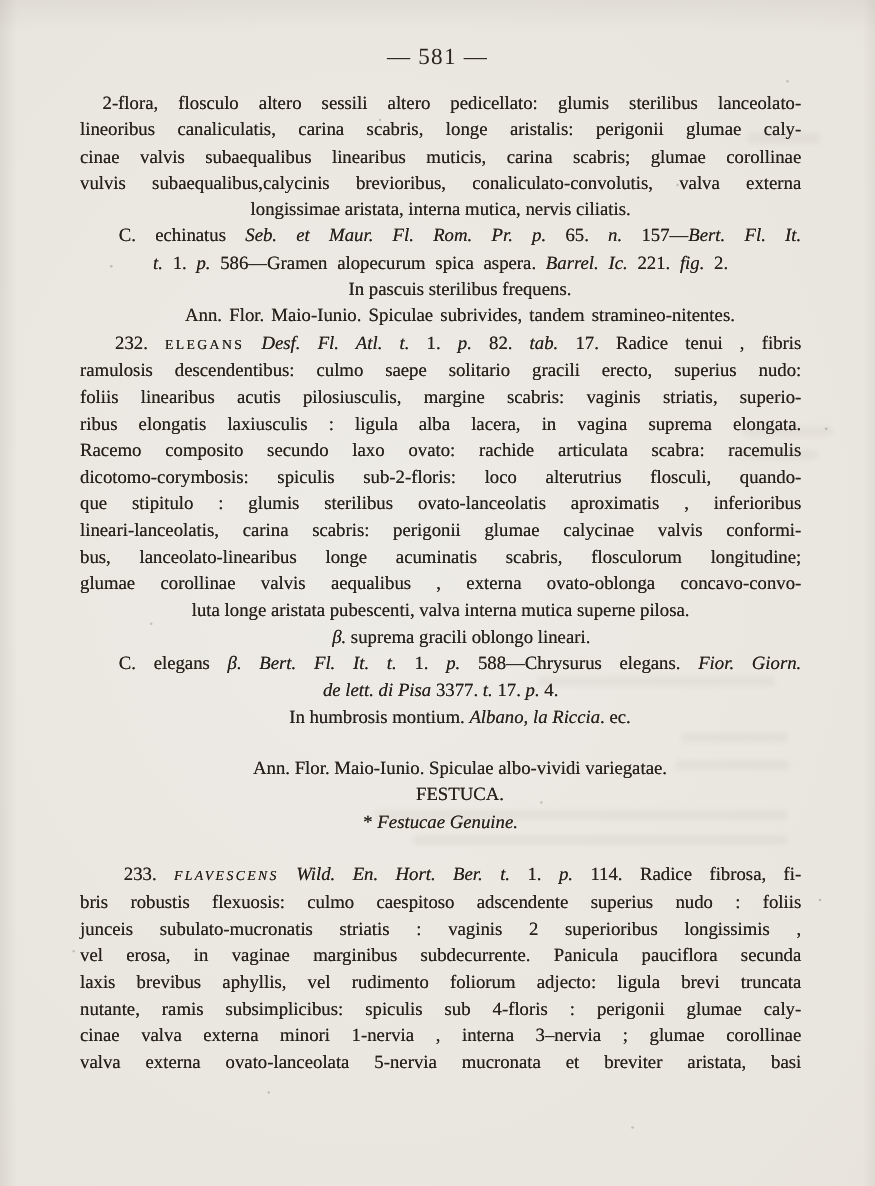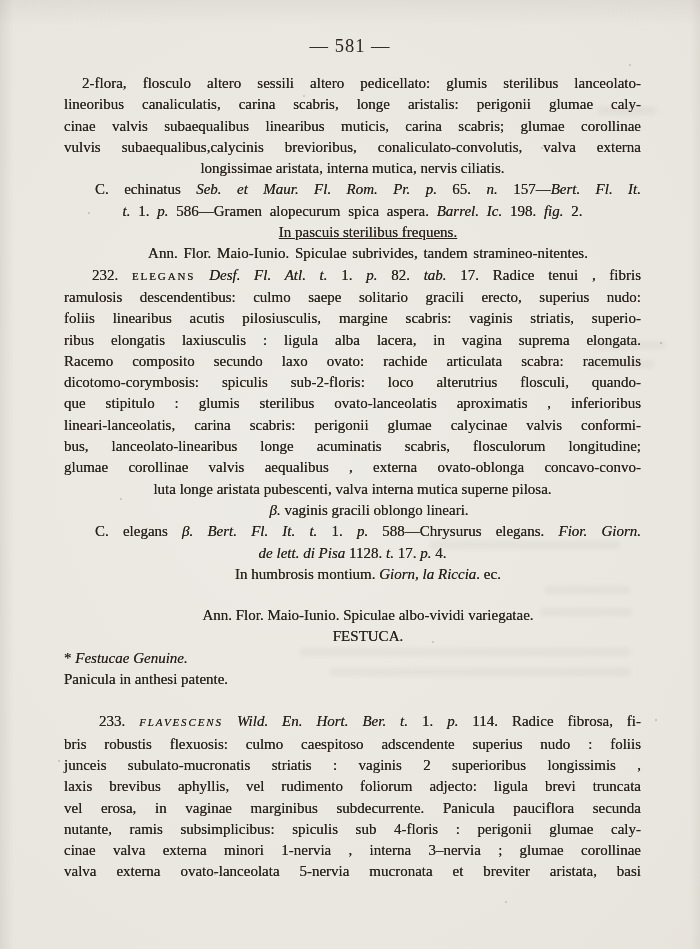--- a/index.html
+++ b/index.html
@@ -19,21 +19,21 @@
     color:#2a251d;
   }
   .text-block {
     position:absolute; top:73px; left:64px; width:577px;
     font-size:15px; line-height:21.3px;
     text-shadow:0 0 0.35px rgba(43,36,27,0.85);
   }
   .line { min-height:21.3px; }
   .al-j { text-align:justify; text-align-last:justify; }
   .al-l { text-align:center; }
-  .al-c { text-align:left; }
+  .al-c { text-align:center; }
   .gap-before { margin-top:21px; }
   .sg-r { font-style:normal; }
   .sg-i { font-style:italic;margin-top:27px; }
   .sg-sc  { text-transform:uppercase; font-size:11px; letter-spacing:1.9px; }
   .sg-isc { text-transform:uppercase; font-size:11px; letter-spacing:1.9px; font-style:italic; }
   .artifact {
     position:absolute; background:#6f6856; opacity:0.06;
     filter:blur(2px); border-radius:3px; pointer-events:none;
   }
   .speckles {
@@ -53,47 +53,46 @@
 
 <div class="page">
   <div class="header">—  581  —</div>
   <div class="text-block">
       <div class="line al-j" style="padding-left: 18px;"><span class="sg-r">2-flora, flosculo altero sessili altero pedicellato: glumis sterilibus lanceolato-</span></div>
       <div class="line al-j"><span class="sg-r">lineoribus canaliculatis, carina scabris, longe aristalis: perigonii glumae caly-</span></div>
       <div class="line al-j"><span class="sg-r">cinae valvis subaequalibus linearibus muticis, carina scabris; glumae corollinae</span></div>
       <div class="line al-j"><span class="sg-r">vulvis subaequalibus,calycinis brevioribus, conaliculato-convolutis, valva externa</span></div>
       <div class="line al-l"><span class="sg-r">longissimae aristata, interna mutica, nervis ciliatis.</span></div>
       <div class="line al-j" style="padding-left: 31px;"><span class="sg-r">C. echinatus </span><span class="sg-i">Seb. et Maur. Fl. Rom. Pr. p.</span><span class="sg-r"> 65. </span><span class="sg-i">n.</span><span class="sg-r"> 157—</span><span class="sg-i">Bert. Fl. It.</span></div>
-      <div class="line al-l" style="word-spacing: 4px;"><span class="sg-i">t.</span><span class="sg-r"> 1. </span><span class="sg-i">p.</span><span class="sg-r"> 586—Gramen alopecurum spica aspera. </span><span class="sg-i">Barrel. Ic.</span><span class="sg-r"> 198. </span><span class="sg-i">fig.</span><span class="sg-r"> 2.</span></div>
-      <div class="line al-l" style="padding-left: 31px; text-decoration: underline;"><span class="sg-r">In pascuis sterilibus frequens.</span></div>
+      <div class="line al-l" style="word-spacing: 4px;"><span class="sg-i">t.</span><span class="sg-r"> 1. </span><span class="sg-i">p.</span><span class="sg-r"> 586—Gramen alopecurum spica aspera. </span><span class="sg-i">Barrel. Ic.</span><span class="sg-r"> 221. </span><span class="sg-i">fig.</span><span class="sg-r"> 2.</span></div>
+      <div class="line al-l" style="padding-left: 31px;"><span class="sg-r">In pascuis sterilibus frequens.</span></div>
       <div class="line al-l" style="padding-left: 31px; word-spacing: 2px;"><span class="sg-r">Ann. Flor. Maio-Iunio. Spiculae subrivides, tandem stramineo-nitentes.</span></div>
       <div class="line al-j" style="padding-left: 28px;"><span class="sg-r">232. </span><span class="sg-sc">elegans</span><span class="sg-r"> </span><span class="sg-i">Desf. Fl. Atl. t.</span><span class="sg-r"> 1. </span><span class="sg-i">p.</span><span class="sg-r"> 82. </span><span class="sg-i">tab.</span><span class="sg-r"> 17. </span><span class="sg-r">Radice tenui , fibris</span></div>
       <div class="line al-j"><span class="sg-r">ramulosis descendentibus: culmo saepe solitario gracili erecto, superius nudo:</span></div>
       <div class="line al-j"><span class="sg-r">foliis linearibus acutis pilosiusculis, margine scabris: vaginis striatis, superio-</span></div>
       <div class="line al-j"><span class="sg-r">ribus elongatis laxiusculis : ligula  alba lacera, in vagina suprema elongata.</span></div>
       <div class="line al-j"><span class="sg-r">Racemo composito secundo laxo ovato: rachide articulata scabra: racemulis</span></div>
       <div class="line al-j"><span class="sg-r">dicotomo-corymbosis: spiculis sub-2-floris: loco alterutrius flosculi, quando-</span></div>
       <div class="line al-j"><span class="sg-r">que stipitulo : glumis sterilibus ovato-lanceolatis aproximatis , inferioribus</span></div>
       <div class="line al-j"><span class="sg-r">lineari-lanceolatis, carina scabris: perigonii glumae calycinae valvis conformi-</span></div>
       <div class="line al-j"><span class="sg-r">bus, lanceolato-linearibus longe acuminatis scabris, flosculorum longitudine;</span></div>
       <div class="line al-j"><span class="sg-r">glumae corollinae valvis aequalibus , externa ovato-oblonga concavo-convo-</span></div>
       <div class="line al-l"><span class="sg-r">luta longe aristata pubescenti, valva interna mutica superne pilosa.</span></div>
-      <div class="line al-l" style="padding-left: 33px;"><span class="sg-i">β. </span><span class="sg-r">vaginis gracili oblongo lineari.</span></div>
+      <div class="line al-l" style="padding-left: 33px;"><span class="sg-i">β. </span><span class="sg-r">suprema gracili oblongo lineari.</span></div>
       <div class="line al-j" style="padding-left: 31px;"><span class="sg-r">C. elegans </span><span class="sg-i">β. Bert. Fl. It. t.</span><span class="sg-r"> 1. </span><span class="sg-i">p.</span><span class="sg-r"> 588—Chrysurus elegans. </span><span class="sg-i">Fior. Giorn.</span></div>
-      <div class="line al-l"><span class="sg-i">de lett. di Pisa</span><span class="sg-r"> 1128. </span><span class="sg-i">t.</span><span class="sg-r"> 17. </span><span class="sg-i">p.</span><span class="sg-r"> 4.</span></div>
-      <div class="line al-l" style="padding-left: 31px;"><span class="sg-r">In humbrosis montium. </span><span class="sg-i">Giorn,</span><span class="sg-r"> </span><span class="sg-i">la Riccia</span><span class="sg-r">. ec.</span></div>
+      <div class="line al-l"><span class="sg-i">de lett. di Pisa</span><span class="sg-r"> 3377. </span><span class="sg-i">t.</span><span class="sg-r"> 17. </span><span class="sg-i">p.</span><span class="sg-r"> 4.</span></div>
+      <div class="line al-l" style="padding-left: 31px;"><span class="sg-r">In humbrosis montium. </span><span class="sg-i">Albano,</span><span class="sg-r"> </span><span class="sg-i">la Riccia</span><span class="sg-r">. ec.</span></div>
       <div class="line al-l" style="padding-left: 31px; margin-top: 20px;"><span class="sg-r">Ann. Flor. Maio-Iunio. Spiculae albo-vividi variegatae.</span></div>
       <div class="line al-l" style="padding-left: 31px;"><span class="sg-r">FESTUCA.</span></div>
       <div class="line al-c"><span class="sg-r">* </span><span class="sg-i">Festucae Genuine.</span></div>
-      <div class="line al-c"><span class="sg-r">Panicula in anthesi patente.</span></div>
       <div class="line al-j gap-before" style="padding-left: 35px;"><span class="sg-r">233. </span><span class="sg-isc">flavescens</span><span class="sg-r"> </span><span class="sg-i">Wild. En. Hort. Ber. t.</span><span class="sg-r"> 1. </span><span class="sg-i">p.</span><span class="sg-r"> 114. </span><span class="sg-r">Radice fibrosa, fi-</span></div>
       <div class="line al-j"><span class="sg-r">bris robustis flexuosis: culmo caespitoso adscendente superius nudo : foliis</span></div>
       <div class="line al-j"><span class="sg-r">junceis subulato-mucronatis striatis : vaginis 2 superioribus longissimis ,</span></div>
+      <div class="line al-j"><span class="sg-r">vel erosa, in vaginae marginibus subdecurrente. Panicula pauciflora secunda</span></div>
       <div class="line al-j"><span class="sg-r">laxis brevibus aphyllis, vel rudimento foliorum adjecto: ligula brevi truncata</span></div>
-      <div class="line al-j"><span class="sg-r">vel erosa, in vaginae marginibus subdecurrente. Panicula pauciflora secunda</span></div>
       <div class="line al-j"><span class="sg-r">nutante, ramis subsimplicibus: spiculis sub 4-floris : perigonii glumae caly-</span></div>
       <div class="line al-j"><span class="sg-r">cinae valva externa minori 1-nervia , interna 3–nervia ; glumae corollinae</span></div>
       <div class="line al-j"><span class="sg-r">valva externa ovato-lanceolata 5-nervia mucronata et breviter aristata, basi</span></div>
     </div>
 
   <div class="artifact" style="left:598px;top:106px;width:58px;height:9px;"></div>
   <div class="artifact" style="left:594px;top:341px;width:72px;height:8px;"></div>
   <div class="artifact" style="left:590px;top:360px;width:64px;height:8px;"></div>
   <div class="artifact" style="left:430px;top:541px;width:190px;height:8px;"></div>
   <div class="artifact" style="left:545px;top:586px;width:85px;height:8px;"></div>

